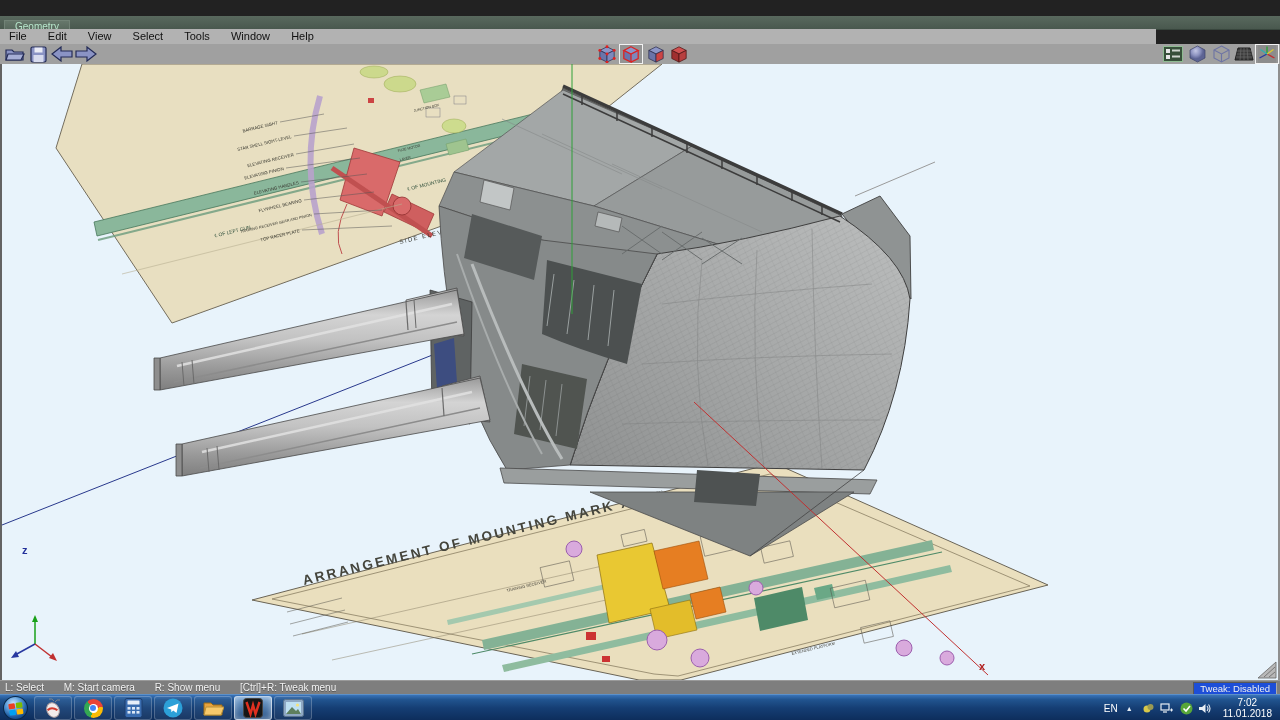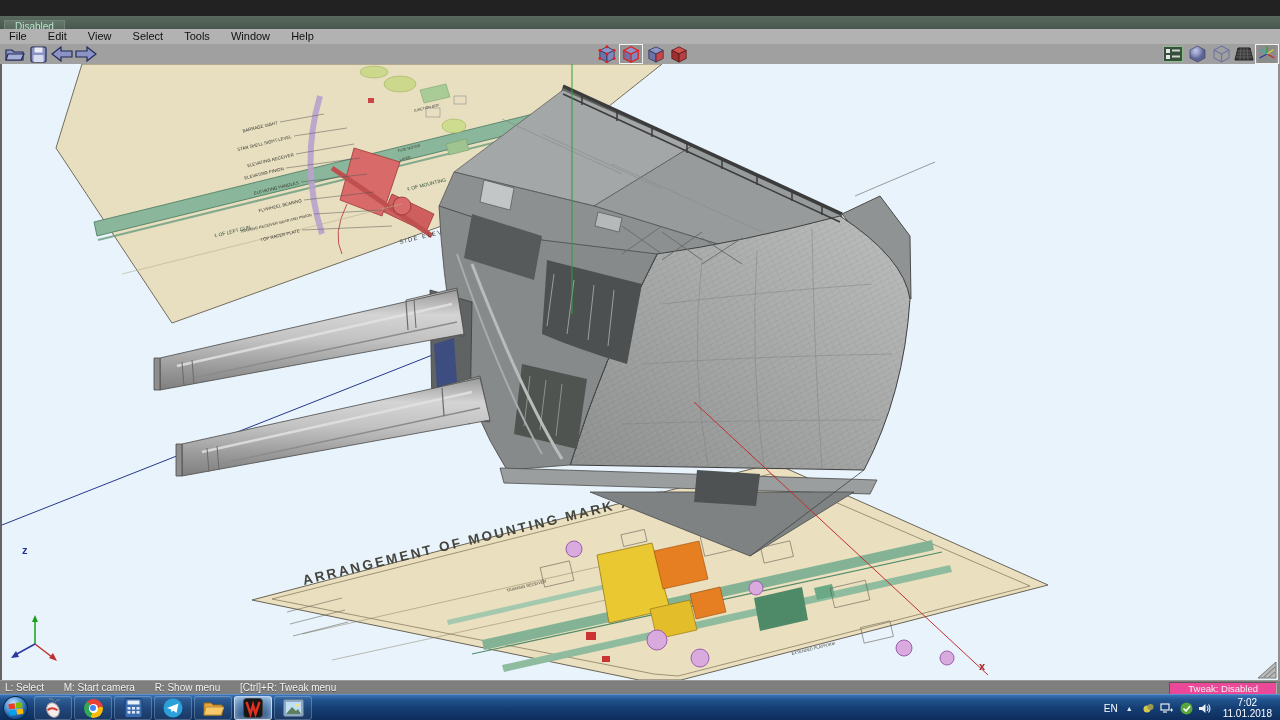--- a/index.html
+++ b/index.html
@@ -24,42 +24,42 @@
   .wbtn.close i:before{transform:rotate(45deg);} .wbtn.close i:after{transform:rotate(-45deg);}
 
   
   .tabbar{position:absolute;left:0;top:16px;width:1280px;height:13px;
     background:linear-gradient(180deg,#59695e,#49584e);border-bottom:1px solid #38463d;}
   .tab{display:inline-block;margin-left:4px;padding:0 10px;height:12px;line-height:12px;
     font-size:10px;color:#b7e6cb;background:linear-gradient(180deg,#66776b,#516156);
     border:1px solid #71827- ;border:1px solid #718276;border-bottom:none;}
 
   
-  .menubar{position:absolute;left:0;top:29px;width:1280px;height:15px;background:#b2b2b2;
+  .menubar{position:absolute;left:0;top:29px;width:1156px;height:15px;background:#b2b2b2;
     border-bottom:1px solid #8e8e8e;font-size:11px;color:#111;}
   .menubar span{display:inline-block;padding:1px 9px;height:14px;line-height:13px;cursor:default;}
 
   
   .toolbar{position:absolute;left:0;top:44px;width:1280px;height:20px;background:#a0a0a0;
     border-bottom:1px solid #6f6f6f;}
   .tbtn{position:absolute;top:1px;width:22px;height:18px;display:flex;align-items:center;justify-content:center;}
   .tbtn.sel{outline:1px solid #f2f2f2;background:#949494;}
 
   
   .viewport{position:absolute;left:0;top:64px;width:1280px;height:616px;background:#e8f3fb;
     border-left:2px solid #636363;border-right:2px solid #8f8f8f;box-sizing:border-box;}
   .viewport svg{display:block;}
 
   
   .statusbar{position:absolute;left:0;top:680px;width:1280px;height:14px;background:#7e7e7e;
     border-top:1px solid #9a9a9a;color:#f2f2f2;font-size:10px;line-height:14px;}
   .statusbar .hints{position:absolute;left:5px;top:0;white-space:nowrap;}
   .statusbar .hints span{margin-right:17px;text-shadow:0 1px 0 #0005;}
-  .tweakbox{position:absolute;right:3px;top:1px;height:11px;line-height:11px;padding:0 18px;
-    background:#ec4899;border:1px solid #585858;border-right-color:#aaa;border-bottom-color:#aaa;
+  .tweakbox{position:absolute;right:3px;top:1px;height:11px;line-height:11px;padding:0 6px;
+    background:#1d4ed8;border:1px solid #585858;border-right-color:#aaa;border-bottom-color:#aaa;
     font-size:9.5px;color:#f0f0f0;}
 
   
   .taskbar{position:absolute;left:0;top:694px;width:1280px;height:26px;
     background:linear-gradient(180deg,#3a74b9 0%,#21548f 18%,#153e74 50%,#0d2c5a 100%);
     border-top:1px solid #5d90c8;}
   .orb{position:absolute;left:3px;top:1px;width:25px;height:24px;border-radius:50%;
     background:radial-gradient(circle at 40% 30%,#cfe6ff 0%,#5ea0dd 35%,#1c5a9e 65%,#092c5c 100%);
     border:1px solid #0a2748;box-sizing:border-box;}
   .orb svg{position:absolute;left:4px;top:4px;}
@@ -75,21 +75,21 @@
   .clock{text-align:center;font-size:10px;line-height:11px;margin:0 8px 0 6px;}
   .clock .t{font-size:10px;}
 </style>
 </head>
 <body>
 
 <div class="screen">
 
 
   <div class="tabbar">
-    <span class="tab">Disabled</span>
+    <span class="tab">Geometry</span>
   </div>
 
   <div class="menubar">
     <span>File</span>
     <span>Edit</span>
     <span>View</span>
     <span>Select</span>
     <span>Tools</span>
     <span>Window</span>
     <span>Help</span>

